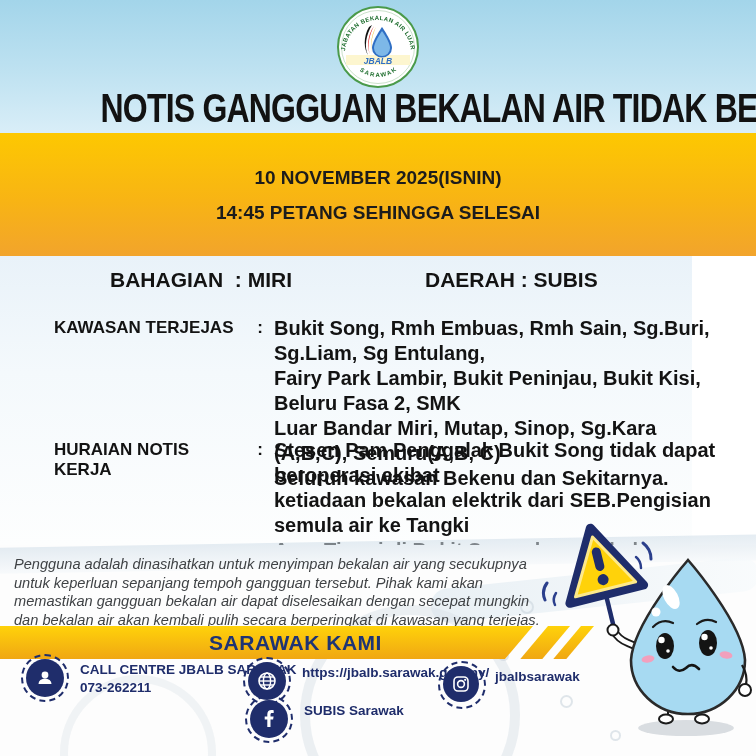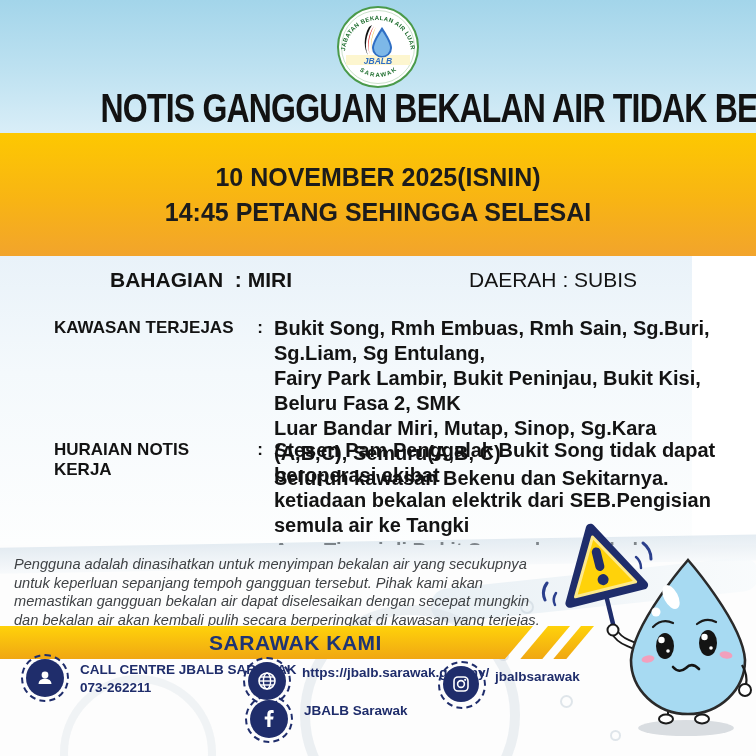--- a/index.html
+++ b/index.html
@@ -10,28 +10,28 @@
     background:linear-gradient(180deg,#a3d5ea 0%,#bfe2f1 55%,#d9eef8 100%);}
   .logo-wrap{position:absolute;left:336px;top:5px;width:84px;height:84px;}
   .main-title{position:absolute;left:0;top:86px;width:756px;height:47px;text-align:center;}
   .main-title span{display:inline-block;font-size:40px;font-weight:700;color:#121212;
     letter-spacing:-1px;transform:scaleX(0.80);transform-origin:center;white-space:nowrap;}
 
   
   .orange-band{position:absolute;left:0;top:133px;width:756px;height:123px;
     background:linear-gradient(180deg,#fdc801 0%,#f8b414 55%,#f2a42c 100%);
     display:flex;flex-direction:column;justify-content:center;align-items:center;}
-  .sched-line{font-size:25px;font-weight:700;color:#1c1c1c;line-height:35px;}
+  .sched-line{font-size:19px;font-weight:700;color:#1c1c1c;line-height:35px;}
 
   
   .info-section{position:absolute;left:0;top:256px;width:692px;height:289px;
     background:linear-gradient(180deg,#e9f2f9 0%,#f4f9fc 40%,#fdfefe 100%);}
   .region-row{position:absolute;left:0;top:12px;width:756px;height:30px;}
   .bahagian{position:absolute;left:110px;top:0;font-size:21px;font-weight:700;color:#131313;}
-  .daerah{position:absolute;left:425px;top:0;font-size:21px;font-weight:400;color:#131313;margin-left:44px;}
+  .daerah{position:absolute;left:425px;top:0;font-size:21px;font-weight:700;color:#131313;}
   .detail-row{position:absolute;left:30px;width:700px;display:flex;}
   .detail-row .lbl{width:192px;font-size:17px;font-weight:700;color:#131313;flex:none;padding-top:2px;margin-left:24px;}
   .detail-row .colon{width:28px;font-size:17px;font-weight:700;color:#131313;flex:none;text-align:center;padding-top:2px;}
   .detail-row .val{flex:1;font-size:20px;font-weight:700;color:#131313;line-height:25px;white-space:pre-line;}
   .row-kawasan{top:60px;}
   .row-huraian{top:182px;}
 
   
   .bottom-section{position:absolute;left:0;top:545px;width:756px;height:211px;background:#fdfdfd;}
   .water-deco{position:absolute;border-radius:50%;pointer-events:none;}
@@ -190,21 +190,21 @@
       </div>
       <div class="contact-text">jbalbsarawak</div>
     </div>
 
     <div class="contact c-fb">
       <div class="icon-badge">
         <svg width="20" height="20" viewBox="0 0 20 20">
           <path d="M11.5,18 V10.5 h2.6 l0.5,-3 h-3.1 V5.6 c0,-1 0.4,-1.6 1.7,-1.6 h1.5 V1.3 C14.4,1.2 13.4,1 12.3,1 9.9,1 8.3,2.5 8.3,5.2 v2.3 H5.7 v3 h2.6 V18 Z" fill="#ffffff"></path>
         </svg>
       </div>
-      <div class="contact-text">JBALB Sarawak</div>
+      <div class="contact-text">SUBIS Sarawak</div>
     </div>
   </div>
 
   <div class="mascot-wrap">
     <svg width="216" height="236" viewBox="0 0 216 236">
 
       <ellipse cx="146" cy="213" rx="48" ry="8" fill="#c9ced4" opacity="0.7"></ellipse>
 
       <g stroke="#1a1a1a" stroke-width="2" fill="#ffffff">
         <path d="M128,190 v12"></path>

